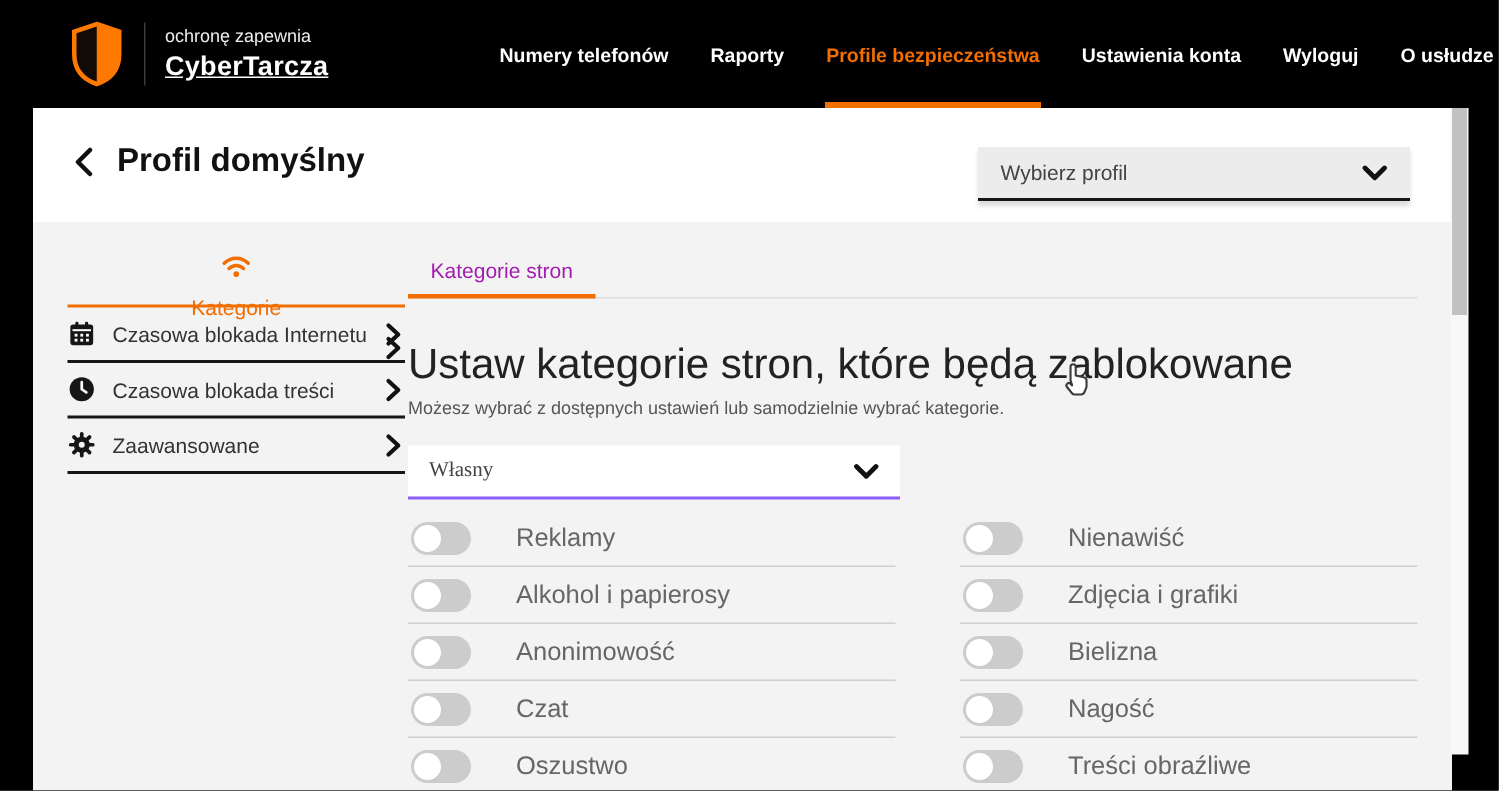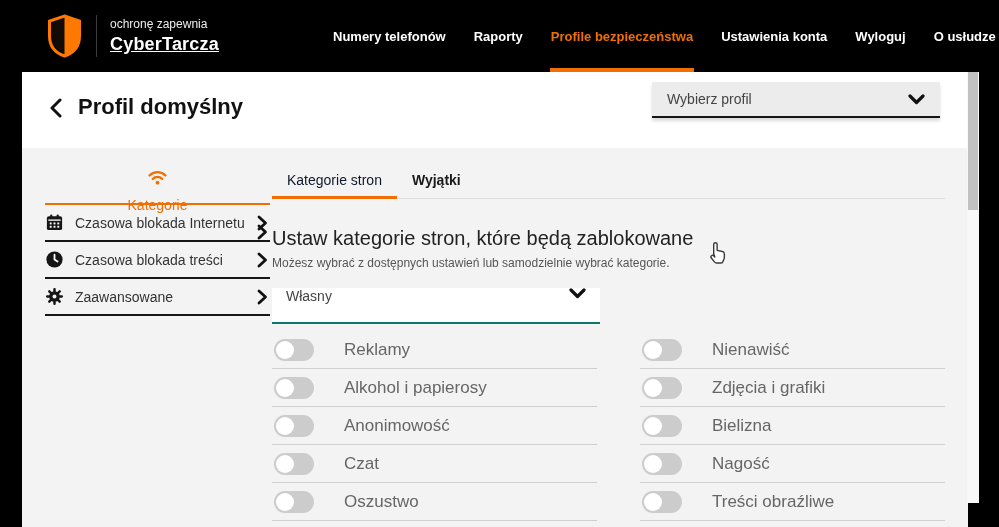--- a/index.html
+++ b/index.html
@@ -15,40 +15,40 @@
   .topnav { position:absolute; left:333px; top:0; height:72px; display:flex; gap:28px;justify-content:center; }
   .nav-item { position:relative; display:flex; align-items:center; height:100%; font-size:13px; font-weight:bold; color:#fff; cursor:pointer; white-space:nowrap; }
   .nav-item.active { color:#f16e00; }
   .nav-item.active::after { content:""; position:absolute; left:-1px; right:-1px; bottom:0; height:4px; background:#f16e00; }
 
   
   .content { position:absolute; left:22px; top:72px; width:946px; height:493px; background:#f3f3f3; overflow:hidden; }
   .content-header { position:absolute; left:0; top:0; right:0; height:76px; background:#fff; }
   .back-btn { position:absolute; left:26px; top:26px; width:16px; height:20px; cursor:pointer; }
   .page-title { position:absolute; left:56px; top:22px; font-size:22px; font-weight:bold; color:#111; }
-  .profile-select { position:absolute; right:28px; top:10px; width:288px; height:36px; background:#ececec; border-bottom:2px solid #161616; box-shadow:0 3px 3px rgba(0,0,0,.14); display:flex; align-items:center; justify-content:space-between; padding:0 15px; cursor:pointer; }
+  .profile-select { position:absolute; right:28px; top:26px; width:288px; height:36px; background:#ececec; border-bottom:2px solid #161616; box-shadow:0 3px 3px rgba(0,0,0,.14); display:flex; align-items:center; justify-content:space-between; padding:0 15px; cursor:pointer; }
   .profile-select .sel-label { font-size:14px; color:#444; }
 
   
   .sidebar { position:absolute; left:23px; top:96px; width:225px; }
   .side-item { display:flex; align-items:center; gap:11px; height:37px; border-bottom:2px solid #161616; cursor:pointer; }
   .side-item .side-label { font-size:14px; color:#333; }
   .side-item.active { border-bottom-color:#f16e00;flex-direction:column; }
   .side-item.active .side-label { color:#f16e00; }
   .side-item .chev { margin-left:auto; margin-right:2px; }
 
   
   .main { position:absolute; left:250px; top:98px; width:673px; }
   .tabs { display:flex; border-bottom:1px solid #ddd; }
   .tab { font-size:14px; padding:2px 15px 8px; cursor:pointer; margin-bottom:-1px; }
-  .tab.active { color:#0f172a; border-bottom:3px solid #f16e00; }
+  .tab.active { color:#a21caf; border-bottom:3px solid #f16e00; }
   .tab.inactive { color:#1a1a1a; font-weight:bold; }
-  .heading { margin-top:28px; font-size:20px; color:#222; }
+  .heading { margin-top:28px; font-size:28px; color:#222; }
   .subheading { margin-top:6px; font-size:12px; color:#555; }
-  .preset-select { margin-top:18px; width:328px; height:36px; background:#fff; border-bottom:2px solid #0f766e; display:flex; align-items:flex-start; justify-content:space-between; padding:0 14px; cursor:pointer; }
+  .preset-select { margin-top:18px; width:328px; height:36px; background:#fff; border-bottom:2px solid #8b5cf6; display:flex; align-items:center; justify-content:space-between; padding:0 14px; cursor:pointer;font-family:Liberation Serif, serif; }
   .preset-select .sel-label { font-size:14px; color:#444; }
 
   .cat-grid { margin-top:7px; display:flex; justify-content:space-between; }
   .cat-col-left  { width:325px; }
   .cat-col-right { width:305px; }
   .cat-row { display:flex; align-items:center; height:38px; border-bottom:1px solid #cfcfcf; }
   .toggle { width:40px; height:22px; border-radius:11px; background:#ccc; position:relative; flex:0 0 auto; margin-left:2px; cursor:pointer; }
   .toggle .knob { position:absolute; left:2px; top:2px; width:18px; height:18px; border-radius:50%; background:#fff; }
   .cat-label { font-size:17px; color:#666; margin-left:30px; }
 
@@ -190,21 +190,20 @@
           <svg width="11" height="16" viewBox="0 0 11 16">
               <polyline points="2,2 8.5,8 2,14" fill="none" stroke="#111" stroke-width="2.8" stroke-linecap="round" stroke-linejoin="round"></polyline>
             </svg>
         </span>
       </div>
     </div>
 
     <div class="main">
       <div class="tabs">
         <div class="tab active">Kategorie stron</div>
-        <div class="tab inactive">Wyjątki</div>
       </div>
 
       <div class="heading">Ustaw kategorie stron, które będą zablokowane</div>
       <div class="subheading">Możesz wybrać z dostępnych ustawień lub samodzielnie wybrać kategorie.</div>
 
       <div class="preset-select">
         <span class="sel-label">Własny</span>
         <span>
           <svg width="17" height="11" viewBox="0 0 17 11">
               <polyline points="2,2 8.5,8.5 15,2" fill="none" stroke="#111" stroke-width="3.2" stroke-linecap="round" stroke-linejoin="round"></polyline>

